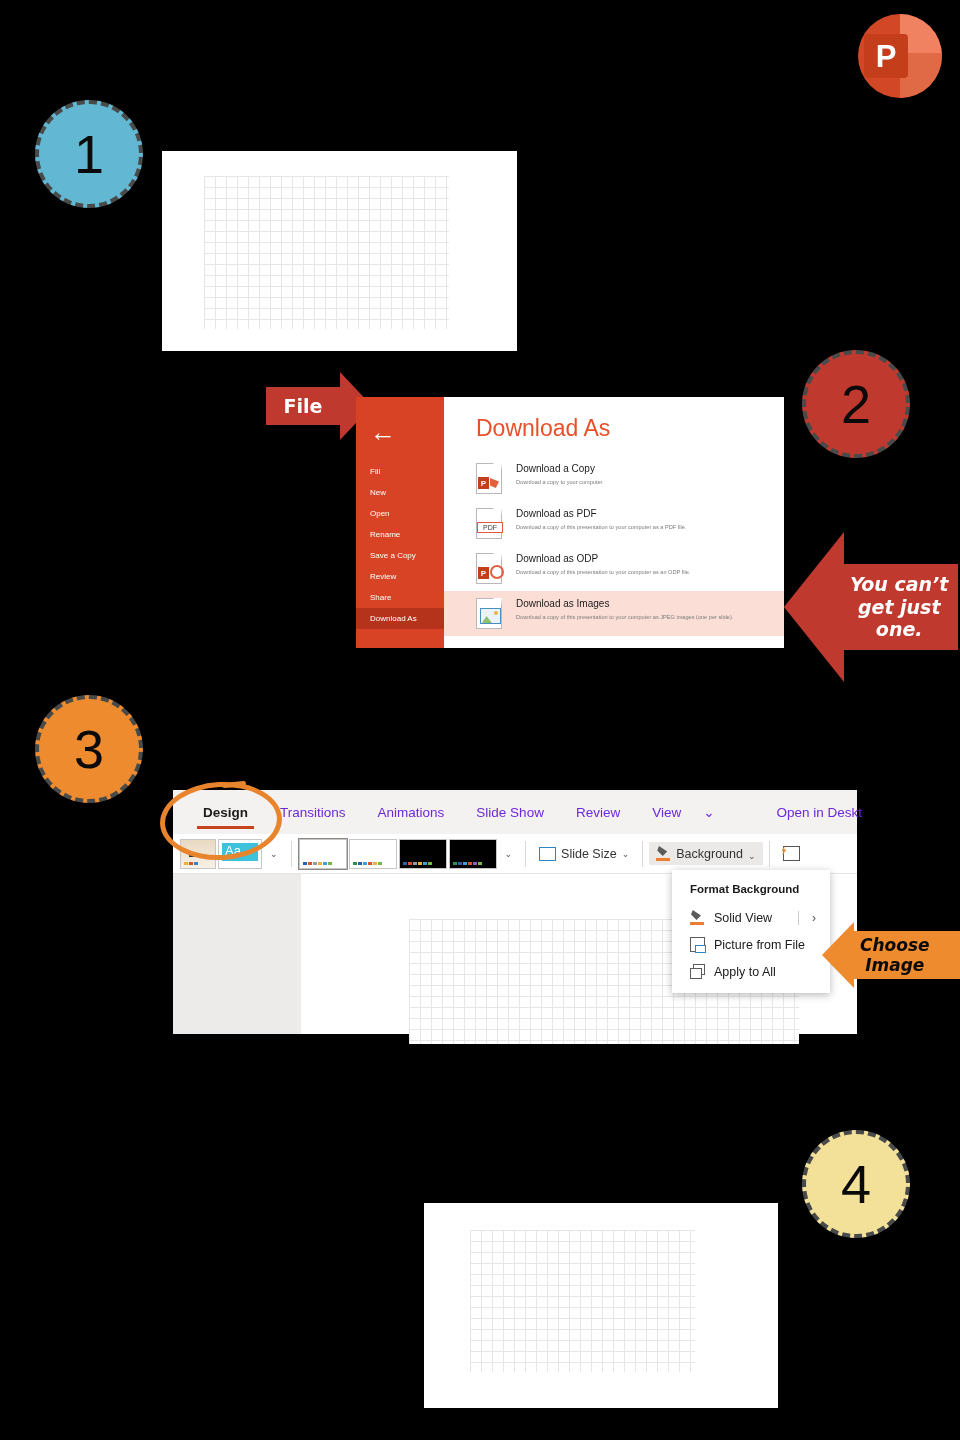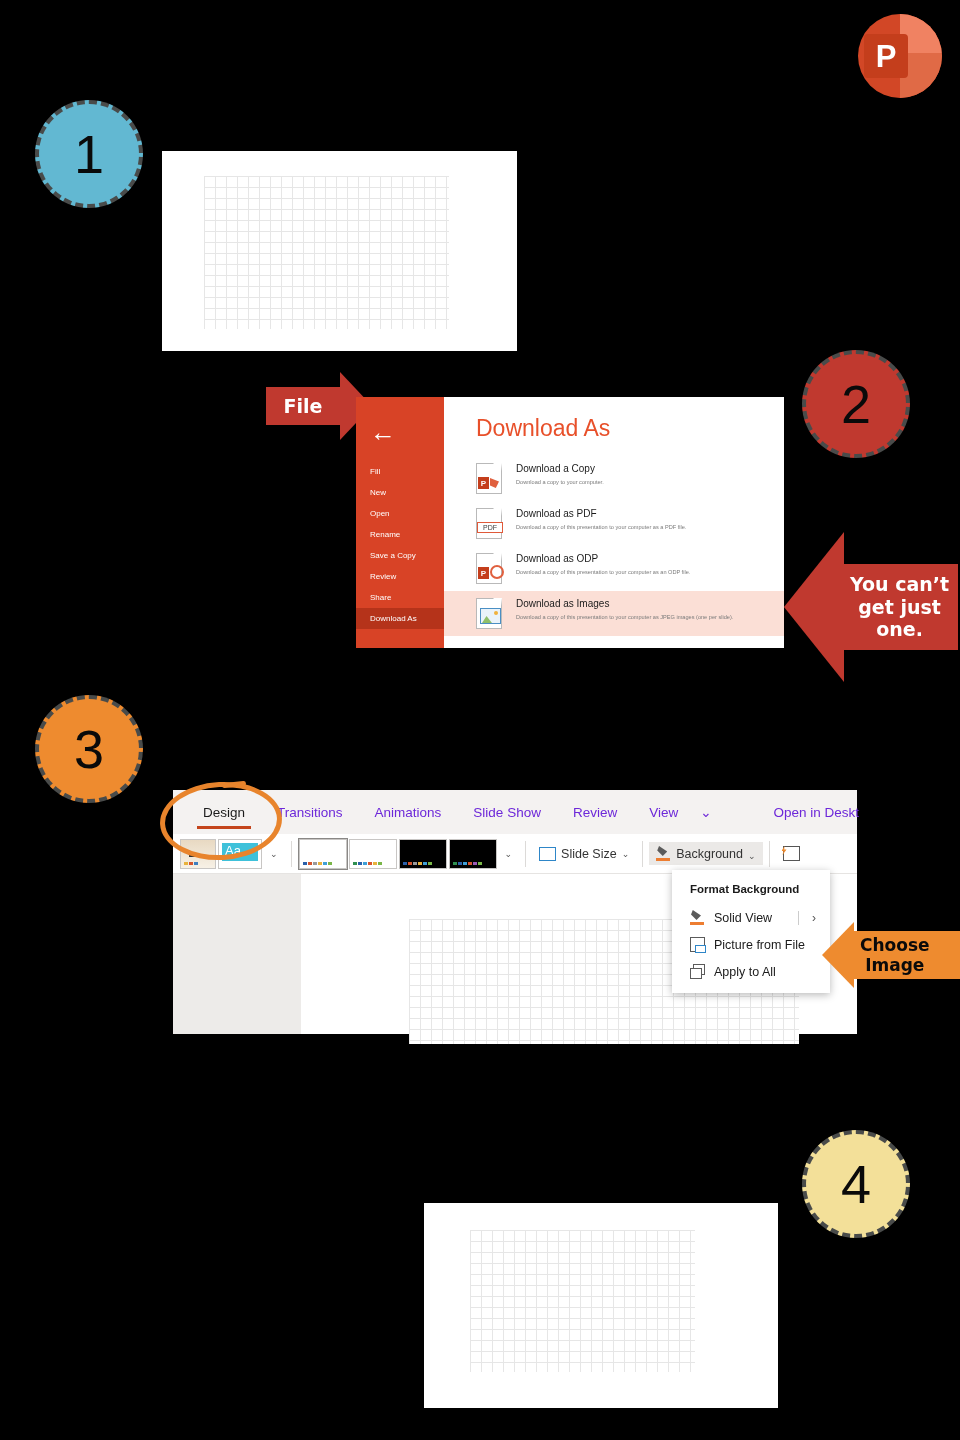--- a/index.html
+++ b/index.html
@@ -36,21 +36,21 @@
   .arrow-r .shaft{background:#c0392f;display:flex;align-items:center;
                   justify-content:center;color:#fff;}
   .arrow-r .head{width:0;height:0;border-top:34px solid transparent;
                  border-bottom:34px solid transparent;border-left:32px solid #c0392f;}
 
   
   .arrow-l{position:absolute;display:flex;align-items:center;}
   .arrow-l .head{width:0;height:0;border-top:75px solid transparent;
                  border-bottom:75px solid transparent;border-right:60px solid #c0392f;}
   .arrow-l .shaft{background:#c0392f;display:flex;align-items:center;
-                  color:#fff;padding-left:6px;}
+                  color:#fff;padding-left:6px;font-style:italic;}
 
   
   .fpanel{position:absolute;display:flex;background:#fff;}
   .fpanel .side{width:88px;background:#d84326;padding-top:10px;box-sizing:border-box;}
   .fpanel .back{color:#fff;font-size:26px;padding:12px 0 16px 14px;line-height:1;}
   .fpanel .sitem{color:#fff;font-size:8px;padding:6px 0 6px 14px;}
   .fpanel .sitem.sel{background:#b5331a;}
   .fpanel .body{flex:1;background:#fff;padding:14px 0 0 0;box-sizing:border-box;}
   .fpanel .ttl{color:#e8502a;font-size:23px;padding:4px 0 14px 32px;}
   .fpanel .row{display:flex;gap:14px;padding:7px 14px 7px 32px;align-items:flex-start;}
@@ -78,21 +78,21 @@
   .fi .img:before{content:"";position:absolute;left:1px;bottom:0;width:10px;height:7px;
       background:#8fbf6a;clip-path:polygon(0 100%,45% 0,100% 100%);}
   .fi .img:after{content:"";position:absolute;right:2px;top:2px;width:4px;height:4px;
       border-radius:50%;background:#f0b23c;}
 
   
   .pptwin{position:absolute;background:#fff;}
   .tabbar{height:44px;background:#f4f2f1;display:flex;align-items:center;
           padding-left:14px;box-sizing:border-box;}
   .tab{font-size:13.5px;color:#6d28d9;padding:0 16px;position:relative;white-space:nowrap;}
-  .tab.active{color:#1b1b1b;font-weight:normal;}
+  .tab.active{color:#1b1b1b;font-weight:bold;}
   .tab.active:after{content:"";position:absolute;left:10px;right:10px;bottom:-9px;
                     height:2.5px;background:#c4451c;}
   .ribbon{height:40px;background:#fff;display:flex;align-items:center;
           padding-left:6px;box-sizing:border-box;border-bottom:1px solid #e6e4e2;}
   .thm{width:48px;height:30px;border:1px solid #c8c6c4;background:#fff;position:relative;
        box-sizing:border-box;margin:0 1px;overflow:hidden;}
   .thm.sel{outline:1px solid #8a8886;}
   .thm .sw{position:absolute;left:3px;bottom:3px;display:flex;gap:1px;}
   .thm .sw i{width:4px;height:3px;display:block;}
   .sep{width:1px;height:26px;background:#dcdad8;margin:0 6px;}

